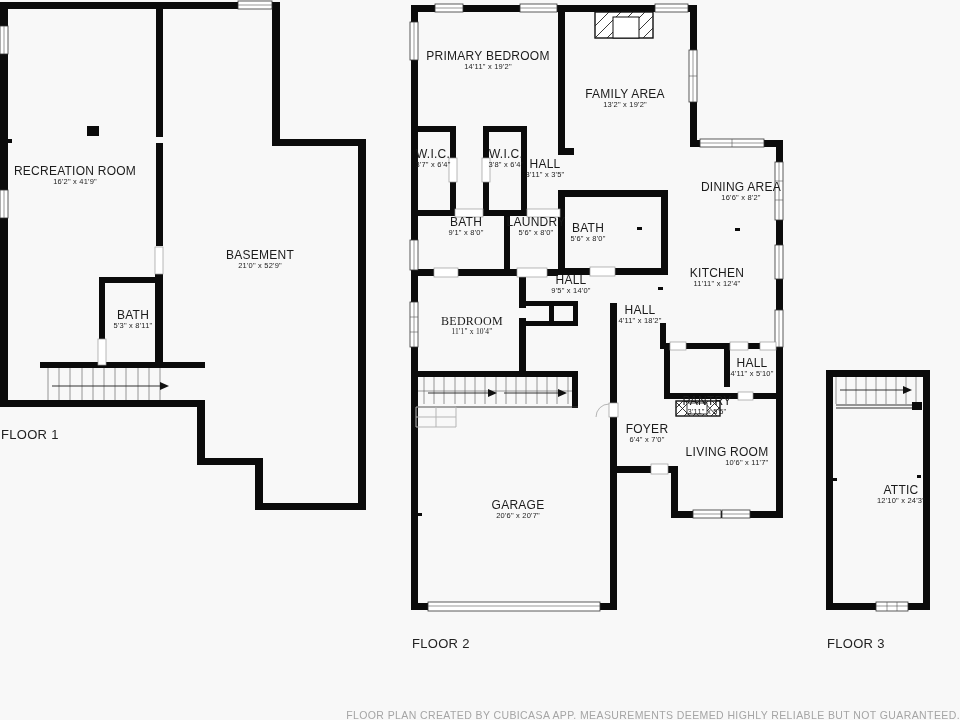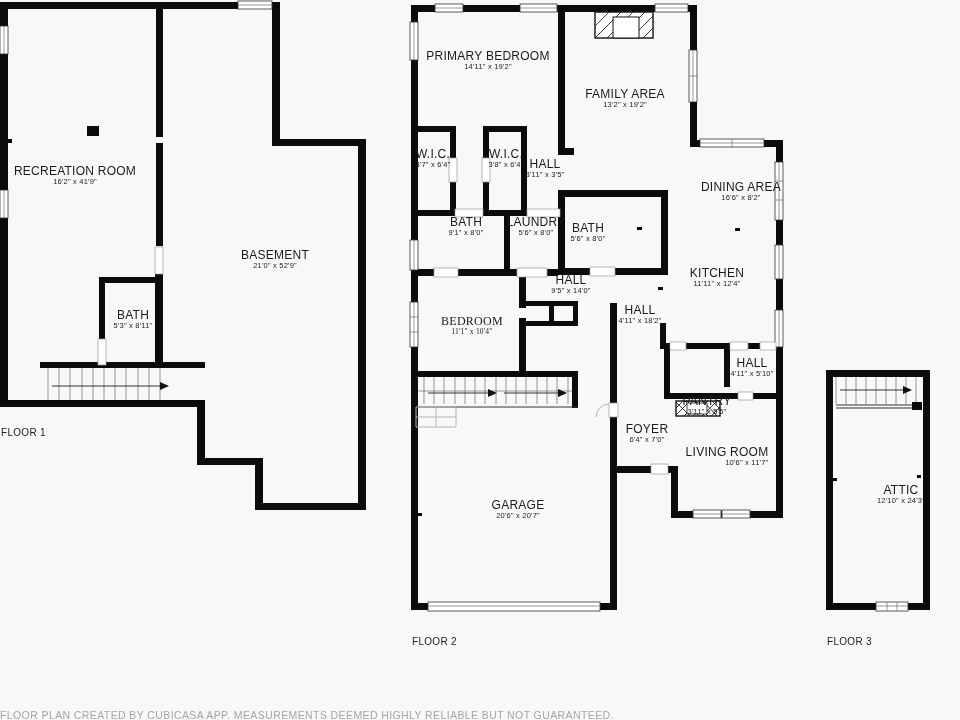--- a/index.html
+++ b/index.html
@@ -11,27 +11,27 @@
   #stage{position:absolute;inset:0;width:960px;height:720px;}
   #plan-svg{position:absolute;left:0;top:0;}
   #labels{position:absolute;inset:0;pointer-events:none;}
   .room-label{
     position:absolute;transform:translateX(-50%);
     text-align:center;color:#1b1b1b;white-space:nowrap;line-height:10.5px;
   }
   .rn{font-size:12px;letter-spacing:.25px;}
   .rd{font-size:7.5px;letter-spacing:.2px;}
   .floor-label{
-    position:absolute;font-size:10px;color:#222;letter-spacing:.3px;white-space:nowrap;
+    position:absolute;font-size:13px;color:#222;letter-spacing:.3px;white-space:nowrap;
   }
   #floor1-label{left:1px;top:427px;}
   #floor2-label{left:412px;top:636px;}
   #floor3-label{left:827px;top:636px;}
   #disclaimer{
-    position:absolute;left:0;right:0;top:709px;text-align:left;
+    position:absolute;left:0;right:0;top:709px;text-align:right;
     font-size:10.5px;letter-spacing:.4px;color:#a5a5a5;white-space:nowrap;
   }
   .wall{fill:#0b0b0b;}
   .win{fill:#ffffff;stroke:#333;stroke-width:.8;}
   .winline{stroke:#555;stroke-width:.6;fill:none;}
   .door{fill:#ffffff;stroke:#9a9a9a;stroke-width:.7;}
   .tread{stroke:#8a8a8a;stroke-width:.9;fill:none;}
   .thin{stroke:#333;stroke-width:1.1;fill:none;}
   .arrow{stroke:#333;stroke-width:1.1;fill:none;}
   .head{fill:#111;}
@@ -232,21 +232,21 @@
     <rect class="tick" x="833" y="478" width="4" height="3"></rect>
     <rect class="tick" x="917" y="475" width="4" height="3"></rect>
   </g>
 </svg>
 
 <div id="labels">
       <div class="room-label" style="left: 75px; top: 166px;">
         <div class="rn">RECREATION ROOM</div>
         <div class="rd">16'2" x 41'9"</div>
       </div>
-      <div class="room-label" style="left: 260px; top: 250px; margin-left: 15px;">
+      <div class="room-label" style="left: 260px; top: 250px;">
         <div class="rn">BASEMENT</div>
         <div class="rd">21'0" x 52'9"</div>
       </div>
       <div class="room-label" style="left: 133px; top: 310px;">
         <div class="rn">BATH</div>
         <div class="rd">5'3" x 8'11"</div>
       </div>
       <div class="room-label" style="left: 488px; top: 51px;">
         <div class="rn">PRIMARY BEDROOM</div>
         <div class="rd">14'11" x 19'2"</div>

